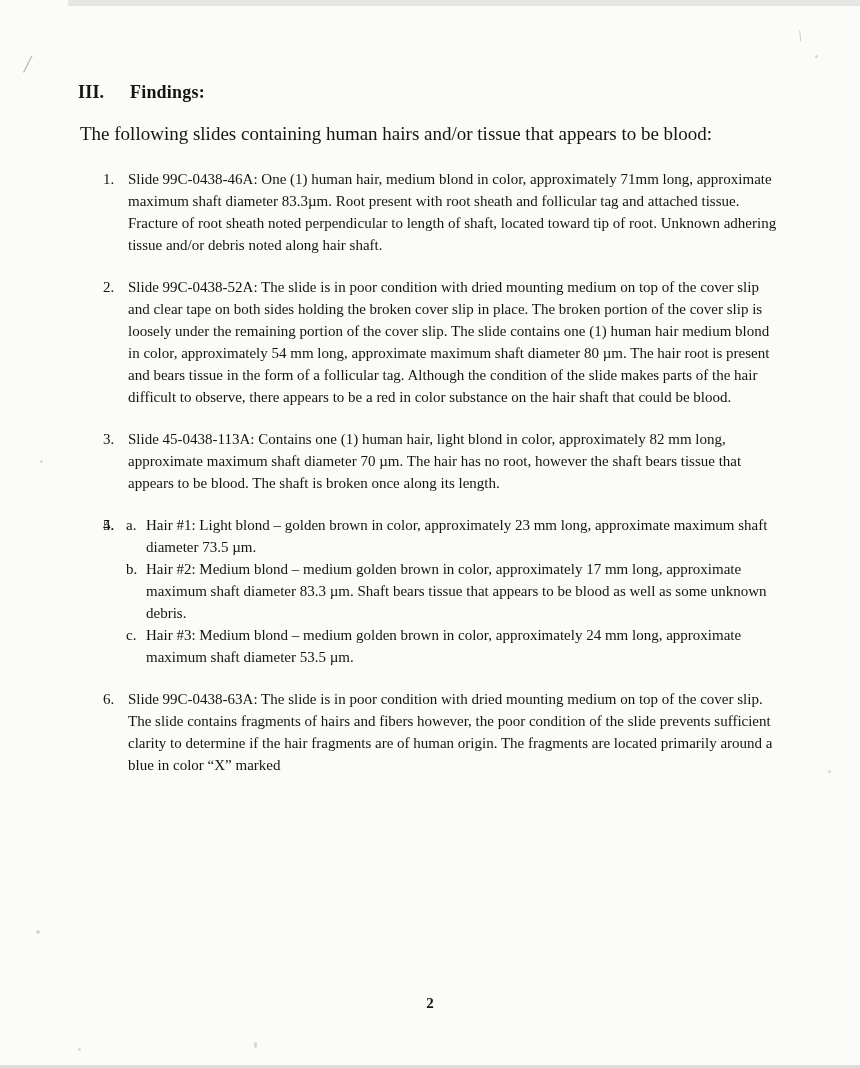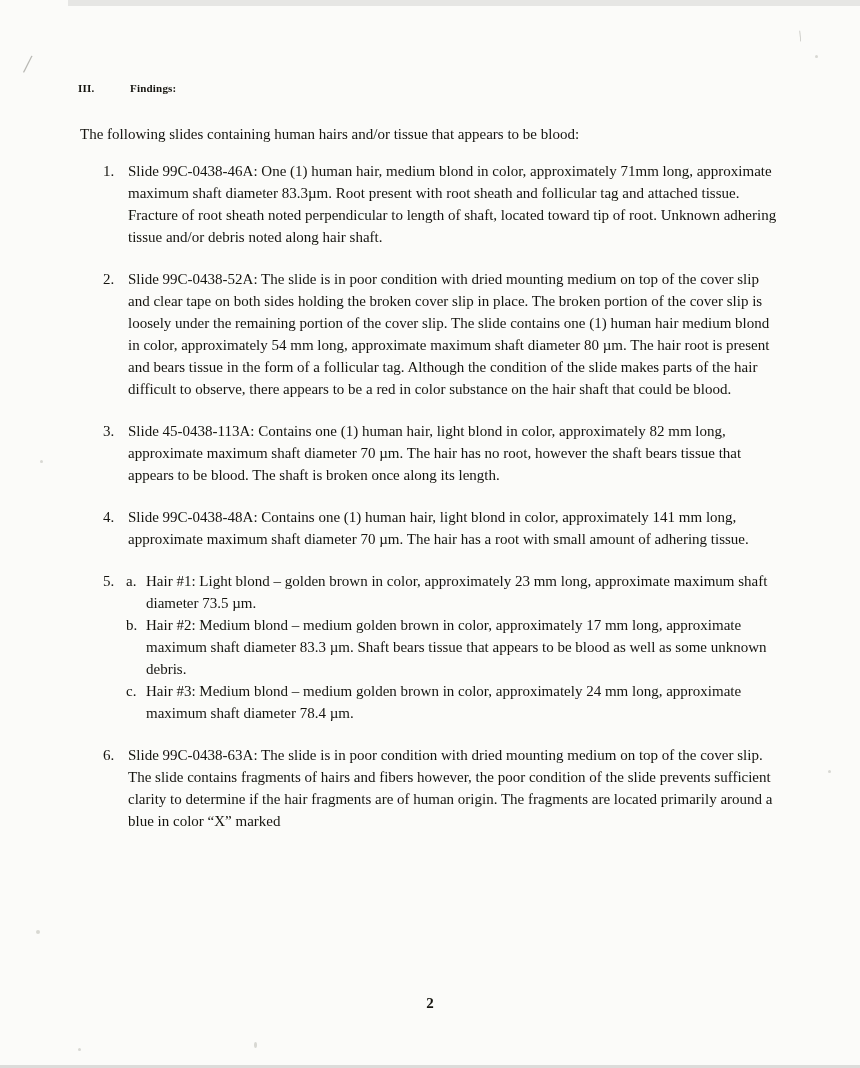--- a/index.html
+++ b/index.html
@@ -70,34 +70,34 @@
     left: 0;
     top: 0;
     width: 860px;
   }
 
   .heading {
     position: absolute;
     left: 78px;
     top: 82px;
     font-weight: bold;
-    font-size: 11px;
+    font-size: 18px;
     letter-spacing: 0.2px;
   }
   .heading .num {
     display: inline-block;
     width: 52px;
   }
 
   .intro {
     position: absolute;
     left: 80px;
     top: 123px;
     width: 700px;
-    font-size: 15px;
+    font-size: 19px;
     line-height: 22px;
   }
 
   .list {
     position: absolute;
     left: 0;
     top: 160px;
     width: 860px;
   }
 
@@ -114,20 +114,21 @@
     position: absolute;
     left: 103px;
     top: 0;
     width: 22px;
     text-align: left;
     font-size: 15px;
     line-height: 22px;
   }
   .item .body {
     display: block;
+    margin-top: 8px;
   }
 
   .sublist {
     margin: 0;
     padding: 0;
     list-style: none;
   }
   .subitem {
     position: relative;
     padding-left: 20px;
@@ -186,28 +187,27 @@
         <div class="item">
           <span class="marker">2.</span>
           <span class="body">Slide 99C-0438-52A:  The slide is in poor condition with dried mounting medium on top of the cover slip and clear tape on both sides holding the broken cover slip in place.  The broken portion of the cover slip is loosely under the remaining portion of the cover slip.  The slide contains one (1) human hair medium blond in color, approximately 54 mm long, approximate maximum shaft diameter 80 µm.  The hair root is present and bears tissue in the form of a follicular tag.  Although the condition of the slide makes parts of the hair difficult to observe, there appears to be a red in color substance on the hair shaft that could be blood.</span>
         </div>
         <div class="item">
           <span class="marker">3.</span>
           <span class="body">Slide 45-0438-113A:  Contains one (1) human hair, light blond in color, approximately 82 mm long, approximate maximum shaft diameter 70 µm.  The hair has no root, however the shaft bears tissue that appears to be blood.  The shaft is broken once along its length.</span>
         </div>
         <div class="item">
           <span class="marker">4.</span>
-          <span class="body">Slide 99C-0438-48A:  Contains one (1) human hair, light blond in color, approximately 141 mm long, approximate maximum shaft diameter 70 µm.  The hair has a root with small amount of adhering tissue.</span>
         </div>
         <div class="item">
           <span class="marker">5.</span>
           <div class="sublist">
             <div class="subitem"><span class="submarker">a.</span><span>Hair #1:  Light blond – golden brown in color, approximately 23 mm long, approximate maximum shaft diameter 73.5 µm.</span></div>
             <div class="subitem"><span class="submarker">b.</span><span>Hair #2:  Medium blond – medium golden brown in color, approximately 17 mm long, approximate maximum shaft diameter 83.3 µm.  Shaft bears tissue that appears to be blood as well as some unknown debris.</span></div>
-            <div class="subitem"><span class="submarker">c.</span><span>Hair #3:  Medium blond – medium golden brown in color, approximately 24 mm long, approximate maximum shaft diameter 78.4 µm.</span></div>
+            <div class="subitem"><span class="submarker">c.</span><span>Hair #3:  Medium blond – medium golden brown in color, approximately 24 mm long, approximate maximum shaft diameter 53.5 µm.</span></div>
           </div>
         </div>
         <div class="item">
           <span class="marker">6.</span>
           <span class="body">Slide 99C-0438-63A:  The slide is in poor condition with dried mounting medium on top of the cover slip.  The slide contains fragments of hairs and fibers however, the poor condition of the slide prevents sufficient clarity to determine if the hair fragments are of human origin.  The fragments are located primarily around a blue in color “X” marked</span>
         </div>
       </div>
 
     <div class="page-number">2</div>
 

